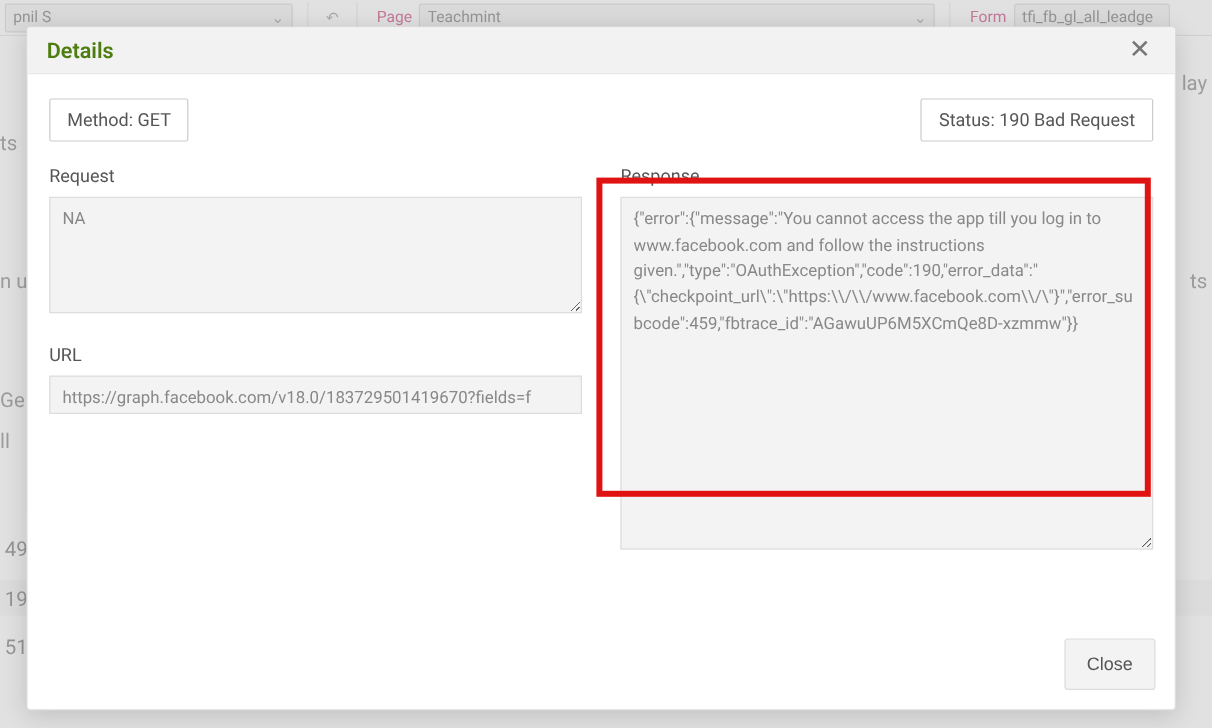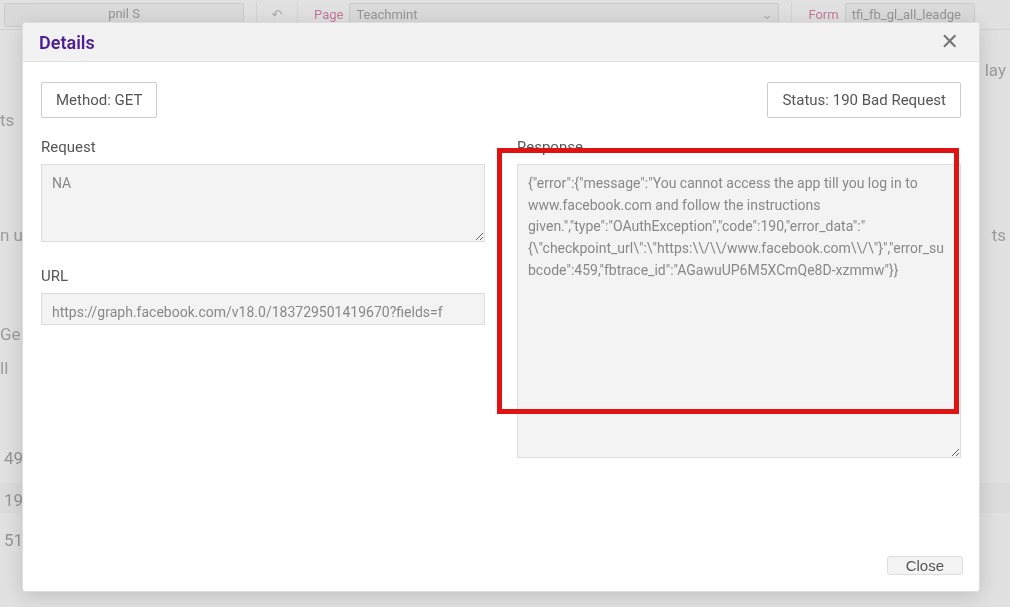--- a/index.html
+++ b/index.html
@@ -85,21 +85,21 @@
       border-bottom: 1px solid #e1e1e1;
       padding: 8px 16px;
       display: flex;
       align-items: center;
       justify-content: space-between;
       border-radius: 3px 3px 0 0;
     }
     .modal-header h2 {
       font-size: 18px;
       font-weight: 600;
-      color: #4c1d95;
+      color: #4d7c0f;
     }
     .modal-close {
       font-size: 22px;
       color: #777;
       cursor: pointer;
       padding: 0 4px;
       line-height: 1;
     }
     .modal-body {
       flex: 1;
@@ -137,40 +137,40 @@
       background: #f3f3f3;
       border: 1px solid #ddd;
       color: #888;
       font-size: 14px;
       padding: 8px 10px;
       resize: both;
       font-family: inherit;
       line-height: 1.55;
     }
     .request-area {
-      height: 78px;
+      height: 97px;
     }
     .response-area {
       height: 294px;
     }
     .url-area {
       height: 32px;
       resize: none;
       white-space: nowrap;
       overflow: hidden;
     }
     .modal-footer {
       padding: 8px 16px 16px 16px;
       display: flex;
       justify-content: flex-end;
     }
     .btn {
       background: #f3f3f3;
       border: 1px solid #ddd;
-      padding: 0 18px;
+      padding: 12px 18px;
       color: #555;
       font-size: 15px;
       border-radius: 3px;
       cursor: pointer;
     }
     
     .red-highlight {
       position: absolute;
       border: 5px solid #e11212;
       pointer-events: none;
@@ -178,21 +178,21 @@
       left: 497px;
       width: 462px;
       height: 266px;
     }
   </style>
 </head>
 <body>
 
 <div class="bg-layer">
   <div class="bg-top-row">
-    <div class="bg-dd" style="width:240px;flex-direction:column;">
+    <div class="bg-dd" style="width:240px;">
       <span>pnil S</span>
       <span class="spacer"></span>
       <span class="bg-chev">⌄</span>
     </div>
     <div class="bg-sep"></div>
     <div class="bg-undo">↶</div>
     <div class="bg-sep"></div>
     <span class="bg-label">Page</span>
     <div class="bg-dd" style="width:430px;">
       <span>Teachmint</span>

